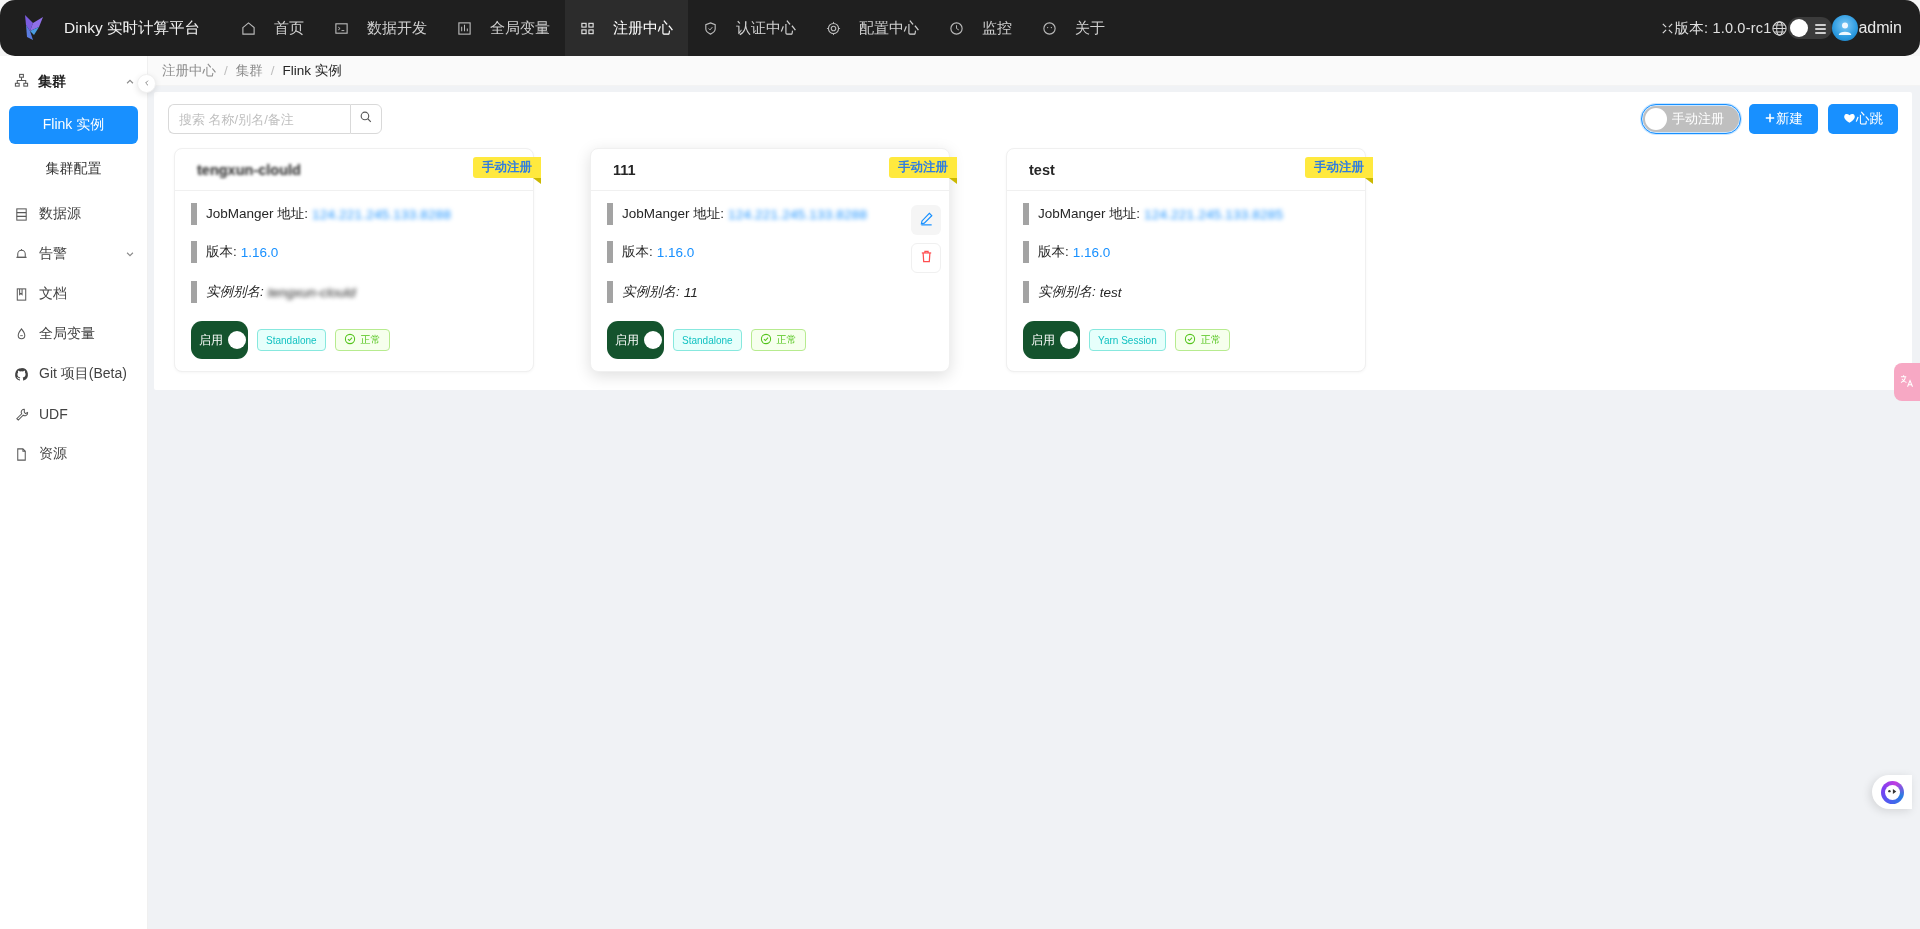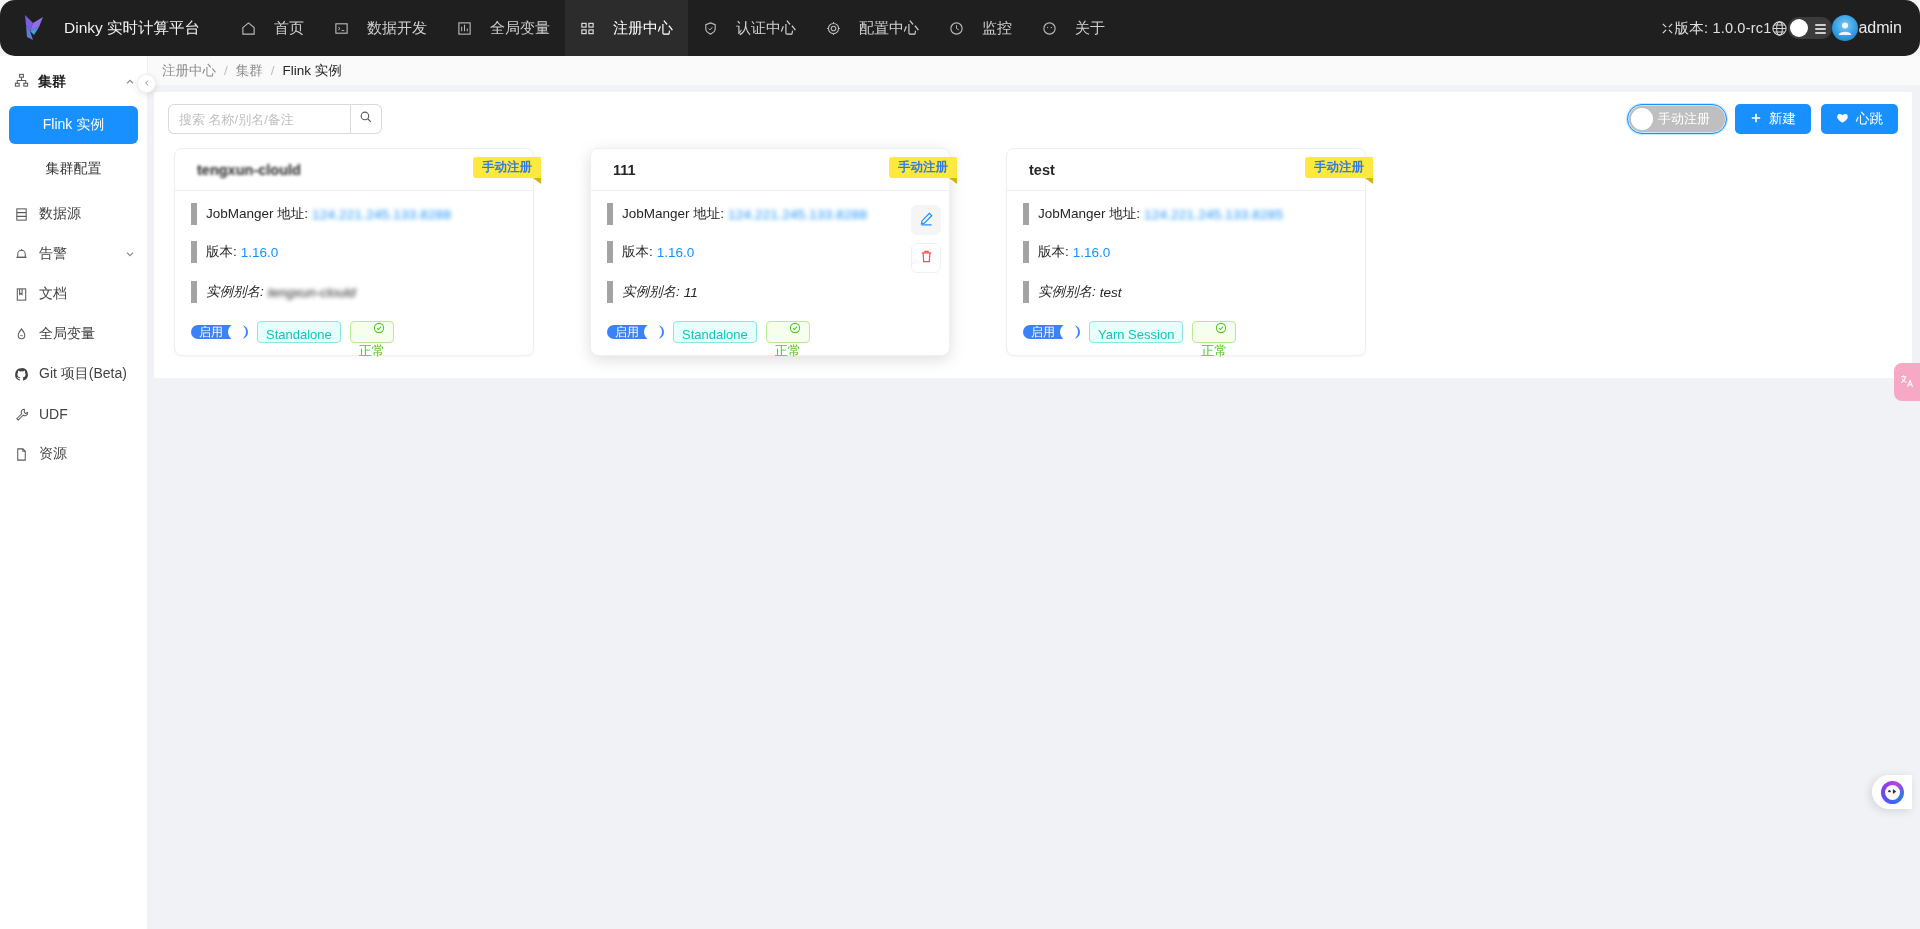--- a/index.html
+++ b/index.html
@@ -213,21 +213,21 @@
     flex: 0 0 22px;
   }
   .btn-primary {
     height: 30px;
     background: #1890ff;
     border: none;
     border-radius: 5px;
     color: #fff;
     font-size: 13.5px;
     padding: 0 15px;
-    display:flex;align-items:center;gap:7px;
+    display:flex;align-items:center;
     cursor:pointer;
     font-family: inherit;
     white-space: nowrap;
   }
 
   
   #cards { display: flex; gap: 56px; padding-left: 6px; }
   .inst-card {
     width: 360px;
     background: #fff;
@@ -289,41 +289,41 @@
     color: #262626;
     margin-left: 4px;
     filter: blur(2.0px);
   }
   .card-foot {
     display: flex; align-items: center; gap: 9px;
     padding: 4px 14px 12px 4px;
     margin-left: 12px;
   }
   .sw-enabled {
-    height: 14px; min-width: 52px;
-    background: #3b82f6;
+    height: 38px; min-width: 52px;
+    background: #14532d;
     border-radius: 11px;
     display: flex; align-items: center;
     padding: 2px 2px 2px 8px;
     gap: 5px;
     color: #fff;
     font-size: 12px;
     cursor: pointer;
   }
   .sw-enabled .knob { width: 18px;height:18px;border-radius:50%;background:#fff; flex:0 0 18px;}
   .tag {
     height: 22px;
     border-radius: 4px;
-    display:flex;align-items:flex-end;
+    display:flex;align-items:center;
     padding: 0 8px;
-    font-size: 13px;
+    font-size: 10px;
     gap: 5px;
   }
   .tag-cyan { background: #e6fffb; border: 1px solid #87e8de; color: #13c2c2; }
-  .tag-green { background: #f6ffed; border: 1px solid #b7eb8f; color: #52c41a; flex-direction: column; }
+  .tag-green { background: #f6ffed; border: 1px solid #b7eb8f; color: #52c41a; }
 
   .card-actions {
     position: absolute;
     right: 8px; top: 56px;
     display: flex; flex-direction: column; gap: 8px;
     z-index: 4;
   }
   .act-btn {
     width: 30px; height: 30px;
     border-radius: 6px;

